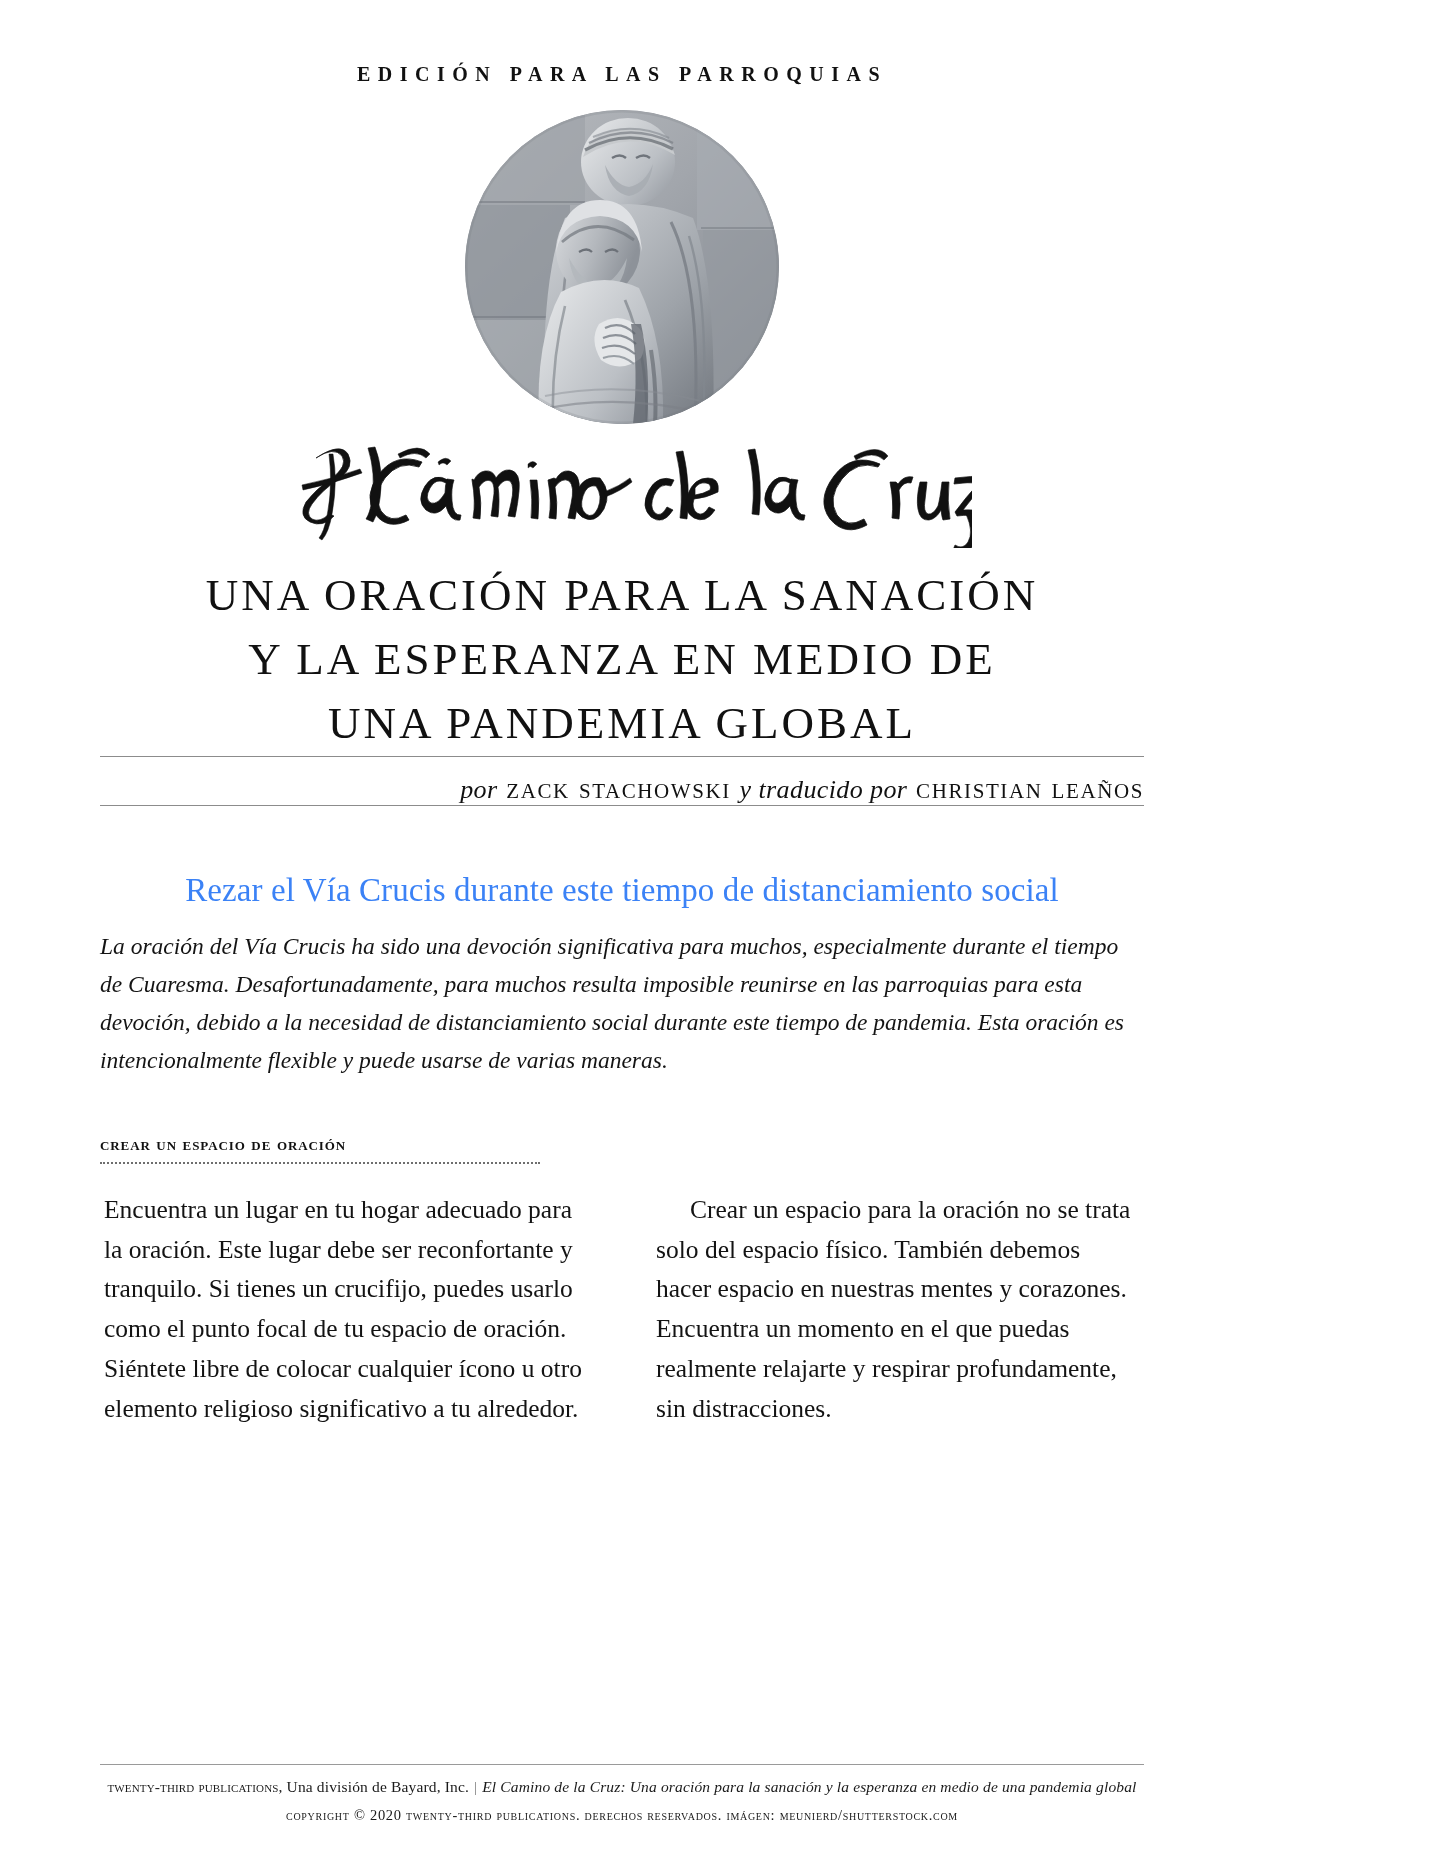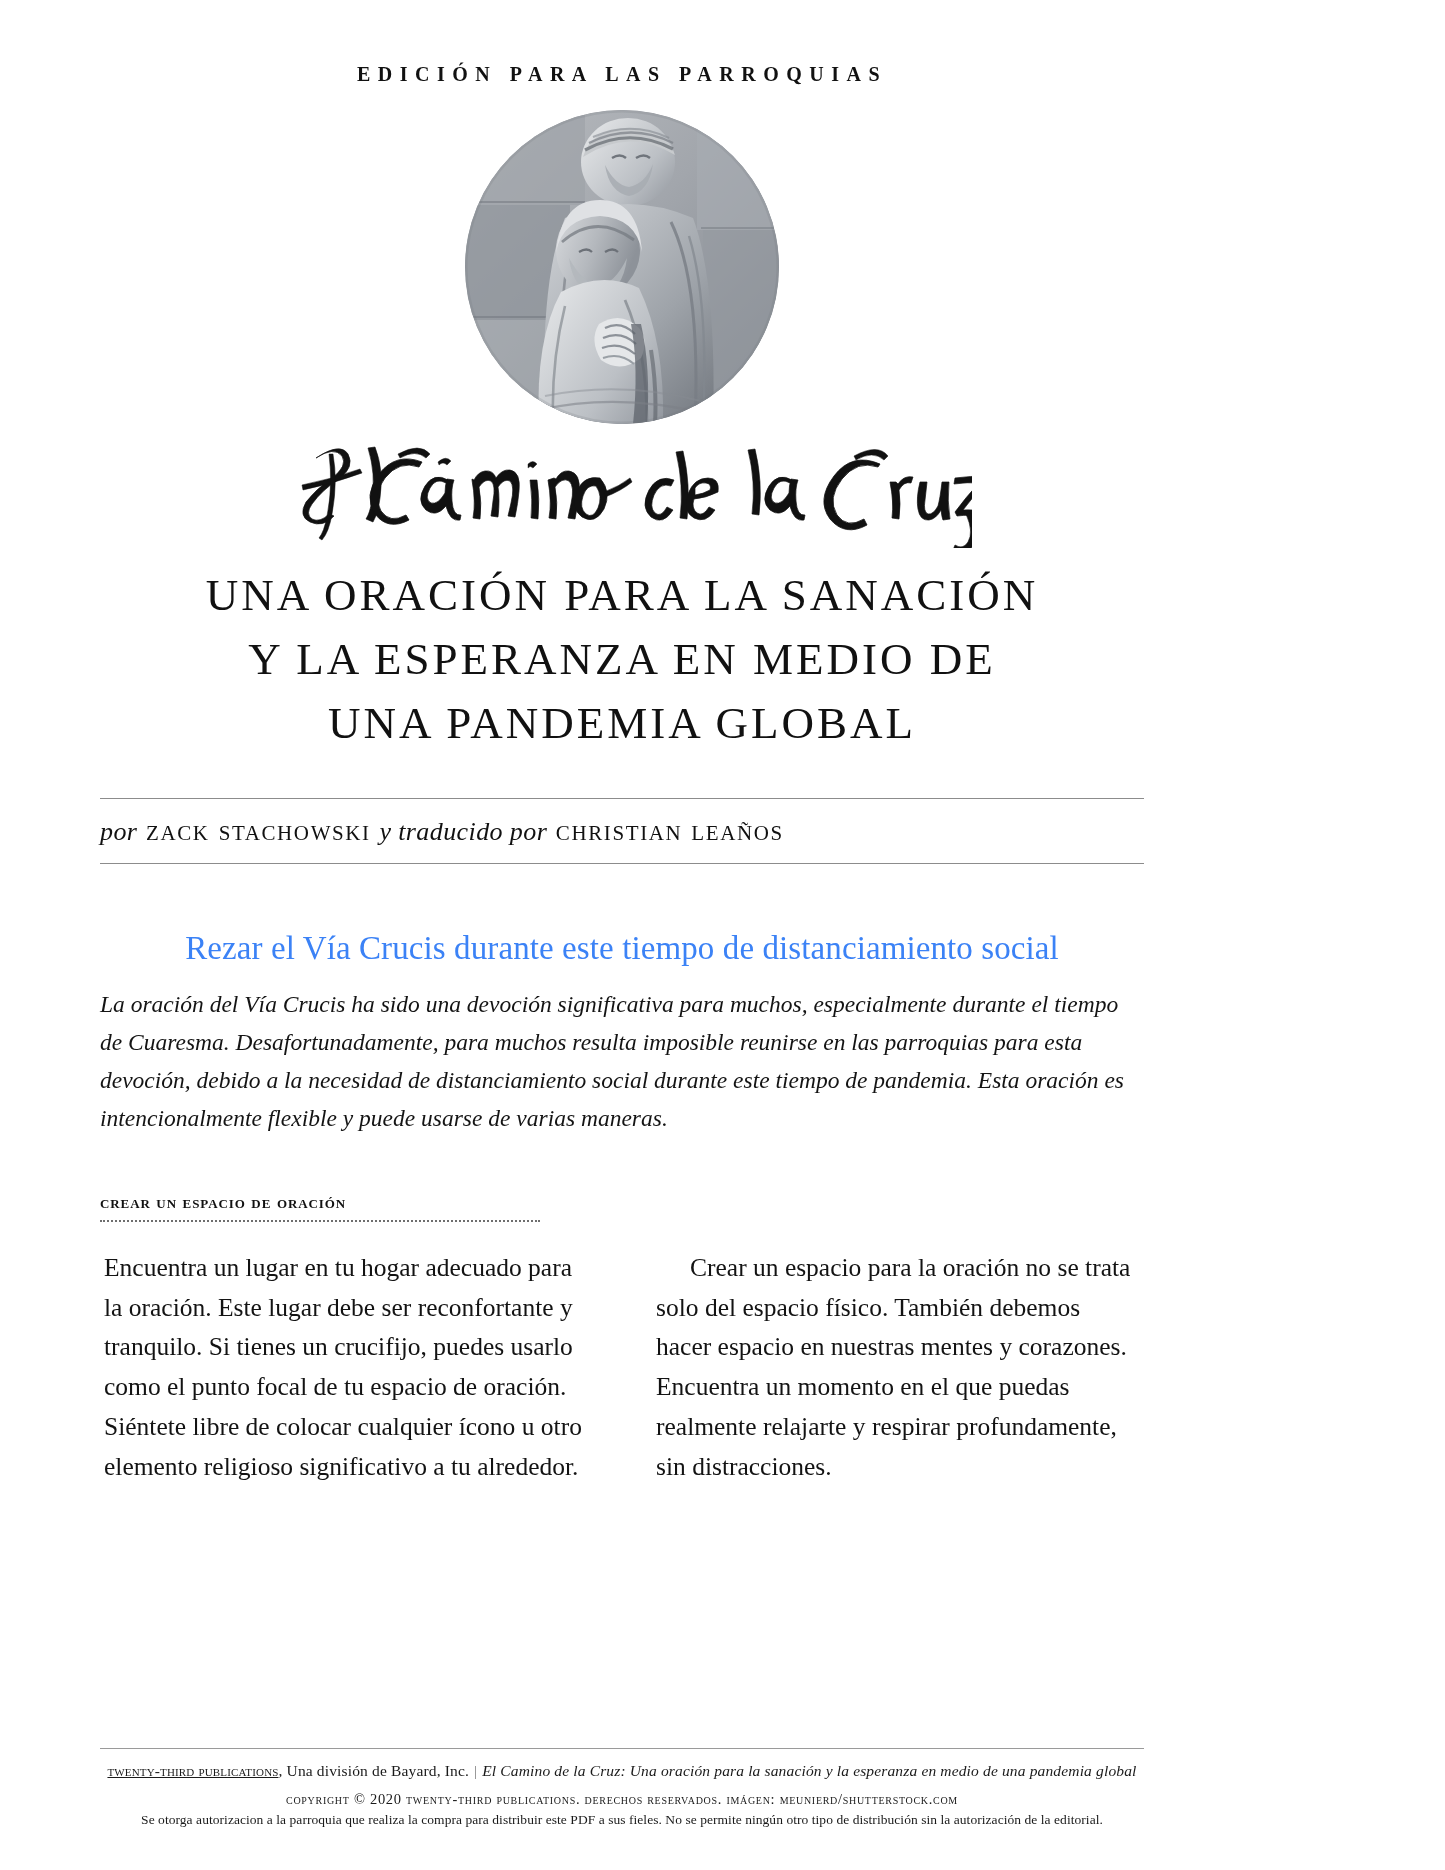--- a/index.html
+++ b/index.html
@@ -68,25 +68,24 @@
     font-size: 45px;
     line-height: 1.42;
     letter-spacing: 3.0px;
     font-weight: 400;
     color: #111;
   }
   .subtitle .ln { display: block; white-space: nowrap; }
 
   
   .byline-block {
-    margin-top: 42px;
     border-top: 1.4px solid #8c8c8c;
     border-bottom: 1.4px solid #8c8c8c;
-    padding: 14px 0 16px 0;
-    text-align: left;
+    padding: 14px 0 0 0;
+    text-align: right;
   }
   .byline {
     font-size: 30px;
     letter-spacing: 1.2px;
     color: #111;
     white-space: nowrap;
   }
   .byline .it {
     font-style: italic;
     font-size: 26px;
@@ -163,21 +162,21 @@
   .footer-rule {
     border-top: 1.1px solid #9a9a9a;
     margin-bottom: 13px;
   }
   .f1 {
     font-size: 15.5px;
     letter-spacing: 0.15px;
     color: #1a1a1a;
     margin-bottom: 11px;
   }
-  .f1 .sc { font-variant: small-caps; text-transform: lowercase; text-decoration: underline; }
+  .f1 .sc { font-variant: small-caps; text-transform: lowercase; }
   .f1 .sep { color: #7d7d7d; padding: 0 5px; }
   .f1 .ital { font-style: italic; }
   .f2 {
     font-size: 14.5px;
     font-variant: small-caps;
     text-transform: lowercase;
     letter-spacing: 0.7px;
     color: #1a1a1a;
     margin-bottom: 4px;
   }
@@ -361,16 +360,15 @@
       <p>Crear un espacio para la oración no se trata solo del espacio físico. También debemos hacer espacio en nuestras mentes y corazones. Encuentra un momento en el que puedas realmente relajarte y respirar profundamente, sin distracciones.</p>
     </div>
   </div>
 
   <div class="footer">
     <div class="footer-rule"></div>
     <div class="f1">
       <span class="sc">TWENTY-THIRD PUBLICATIONS</span><span>, Una división de Bayard, Inc.</span><span class="sep">|</span><span class="ital">El Camino de la Cruz: Una oración para la sanación y la esperanza en medio de una pandemia global</span>
     </div>
     <div class="f2">COPYRIGHT © 2020 TWENTY-THIRD PUBLICATIONS. DERECHOS RESERVADOS.  IMÁGEN: MEUNIERD/SHUTTERSTOCK.COM</div>
-    <div class="f3">Se otorga autorizacion a la parroquia que realiza la compra para distribuir este PDF a sus fieles. No se permite ningún otro tipo de distribución sin la autorización de la editorial.</div>
   </div>
 
 </div>
 
 </body></html>

